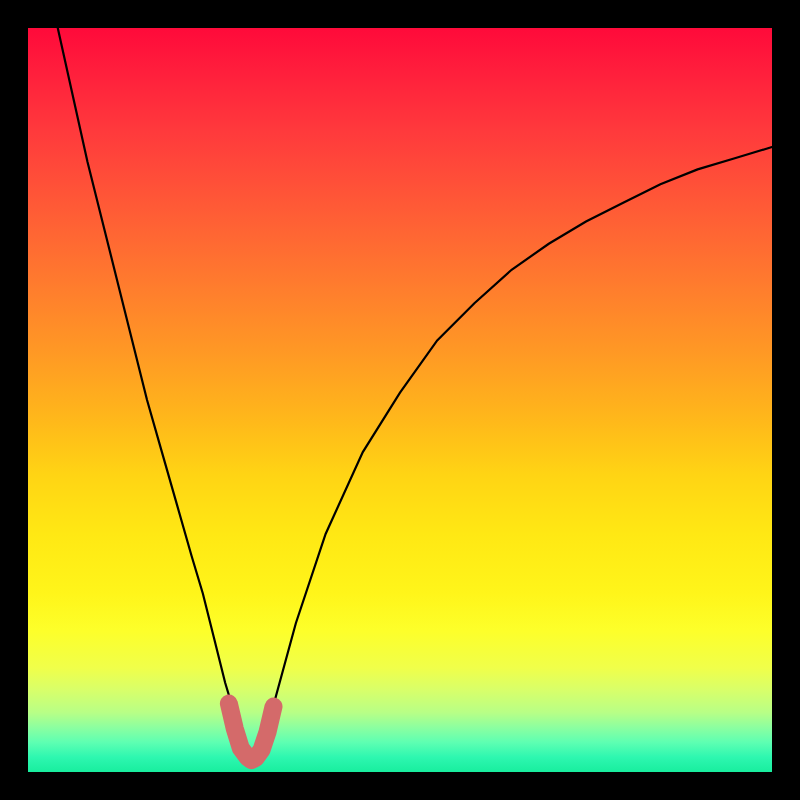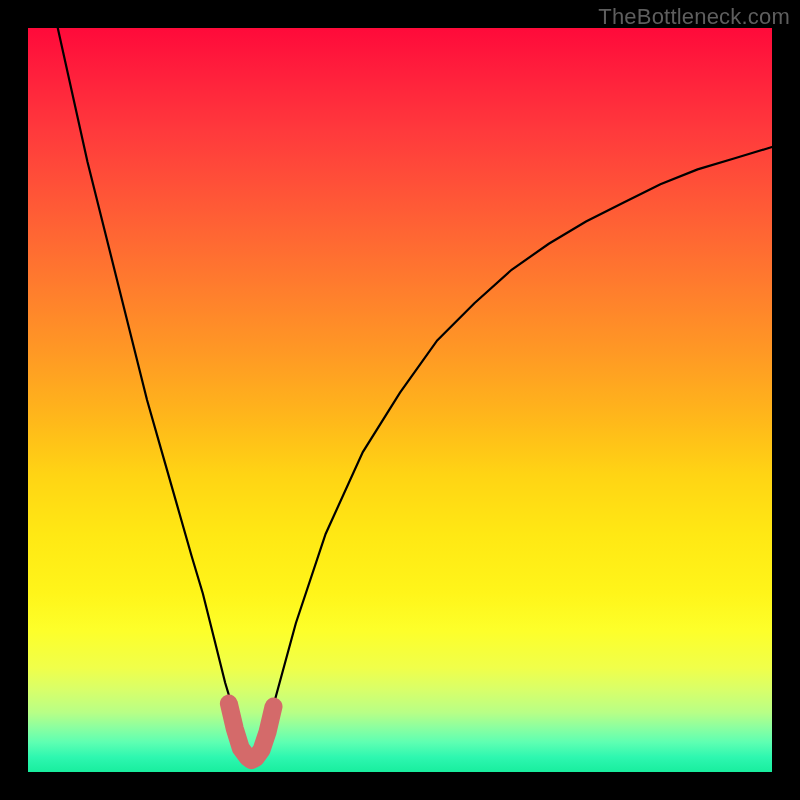--- a/index.html
+++ b/index.html
@@ -63,14 +63,13 @@
 </style>
 </head>
 <body>
 
 <div class="frame">
   <div class="plot"></div>
   <svg class="curve" viewBox="0 0 744 744">
     <path id="main-curve" fill="none" stroke="#000" stroke-width="2.2" stroke-linecap="round" d="M29.76 0.00 L44.64 66.96 L59.52 133.92 L74.40 193.44 L89.28 252.96 L104.16 312.48 L119.04 372.00 L133.92 424.08 L148.80 476.16 L163.68 528.24 L174.84 565.44 L186.00 610.08 L197.16 654.72 L208.32 691.92 L215.76 714.24 L223.20 729.12 L230.64 735.07 L238.08 714.24 L245.52 677.04 L267.84 595.20 L297.60 505.92 L334.80 424.08 L372.00 364.56 L409.20 312.48 L446.40 275.28 L483.60 241.80 L520.80 215.76 L558.00 193.44 L595.20 174.84 L632.40 156.24 L669.60 141.36 L706.80 130.20 L744.00 119.04"></path>
     <path id="valley-marker" fill="none" stroke="#d46a6a" stroke-width="18" stroke-linecap="round" stroke-linejoin="round" d="M200.88 675.55 L206.83 700.85 L212.78 720.19 L219.48 729.12 L223.20 732.10 L227.66 729.86 L233.62 721.68 L239.57 703.82 L245.52 678.53"></path>
   </svg>
-  <div class="watermark">TheBottleneck.com</div>
 </div>
 
 </body></html>

